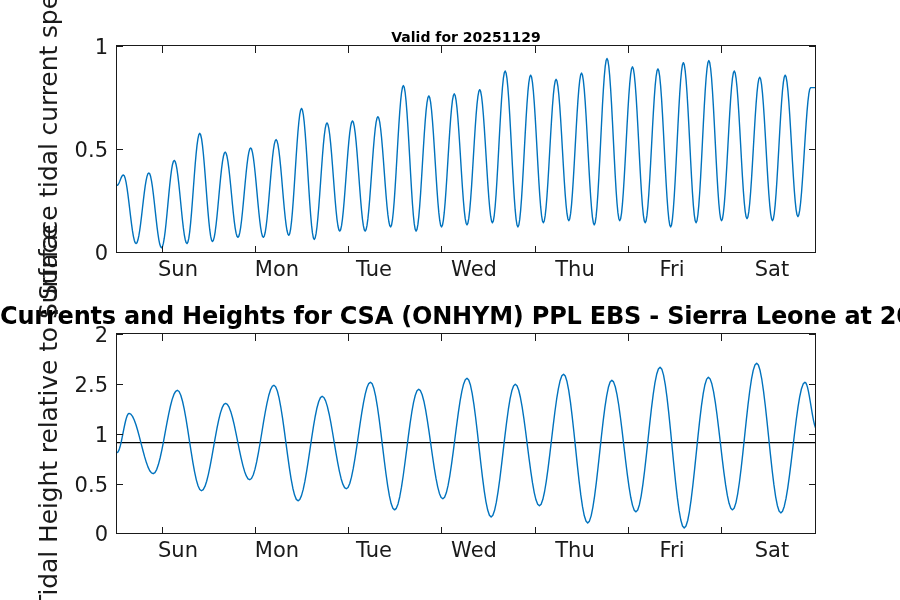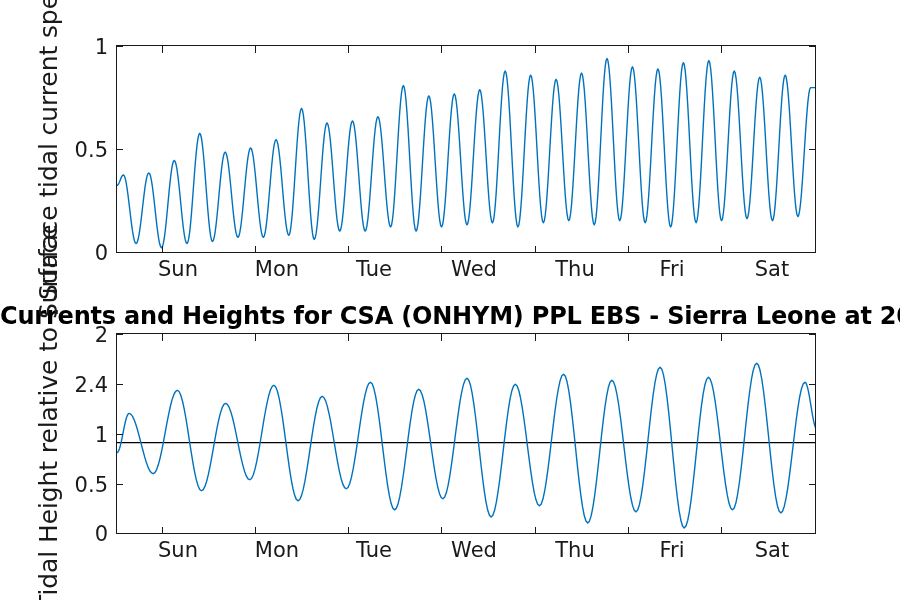--- a/index.html
+++ b/index.html
@@ -93,20 +93,21 @@
     transform: translateY(-50%);
   }
 </style>
 </head>
 <body>
 
 <div id="figure">
 
   <div class="ylabel" style="left:34px; top:300px; font-size:25px;">Surface tidal current speed, kn</div>
 
+  <div class="subtitle" style="left:116px; top:29px; width:700px;">Valid for 20251129</div>
 
   <div class="axes" style="left:116px; top:45px; width:700px; height:208px;">
     <svg width="700" height="208" viewBox="0 0 700 208" preserveAspectRatio="none">
       <path id="curve-speed" fill="none" stroke="#0072BD" stroke-width="1.4" stroke-linejoin="round" stroke-linecap="round" d="M 0.00 139.36 L 0.45 139.23 L 0.91 138.85 L 1.36 138.23 L 1.82 137.40 L 2.27 136.42 L 2.73 135.32 L 3.18 134.16 L 3.64 133.00 L 4.09 131.90 L 4.55 130.92 L 5.00 130.09 L 5.45 129.47 L 5.91 129.09 L 6.36 128.96 L 7.27 129.82 L 8.18 132.36 L 9.09 136.45 L 10.00 141.88 L 10.91 148.39 L 11.82 155.64 L 12.73 163.28 L 13.64 170.92 L 14.55 178.17 L 15.45 184.68 L 16.36 190.11 L 17.27 194.20 L 18.18 196.74 L 19.09 197.60 L 20.00 196.71 L 20.91 194.10 L 21.82 189.89 L 22.73 184.29 L 23.64 177.58 L 24.55 170.11 L 25.45 162.24 L 26.36 154.37 L 27.27 146.90 L 28.18 140.19 L 29.09 134.59 L 30.00 130.38 L 30.91 127.77 L 31.82 126.88 L 32.73 127.82 L 33.64 130.59 L 34.55 135.05 L 35.45 140.98 L 36.36 148.08 L 37.27 155.99 L 38.18 164.32 L 39.09 172.65 L 40.00 180.56 L 40.91 187.66 L 41.82 193.59 L 42.73 198.05 L 43.64 200.82 L 44.55 201.76 L 45.45 200.66 L 46.36 197.43 L 47.27 192.23 L 48.18 185.31 L 49.09 177.03 L 50.00 167.80 L 50.91 158.08 L 51.82 148.36 L 52.73 139.13 L 53.64 130.85 L 54.55 123.93 L 55.45 118.73 L 56.36 115.50 L 57.27 114.40 L 58.18 115.44 L 59.09 118.52 L 60.00 123.48 L 60.91 130.06 L 61.82 137.95 L 62.73 146.74 L 63.64 156.00 L 64.55 165.26 L 65.45 174.05 L 66.36 181.94 L 67.27 188.52 L 68.18 193.48 L 69.09 196.56 L 70.00 197.60 L 70.91 196.22 L 71.82 192.14 L 72.73 185.57 L 73.64 176.85 L 74.55 166.40 L 75.45 154.75 L 76.36 142.48 L 77.27 130.21 L 78.18 118.56 L 79.09 108.11 L 80.00 99.39 L 80.91 92.82 L 81.82 88.74 L 82.73 87.36 L 83.64 88.72 L 84.55 92.72 L 85.45 99.16 L 86.36 107.72 L 87.27 117.98 L 88.18 129.41 L 89.09 141.44 L 90.00 153.47 L 90.91 164.90 L 91.82 175.16 L 92.73 183.72 L 93.64 190.16 L 94.55 194.16 L 95.45 195.52 L 96.36 194.40 L 97.27 191.09 L 98.18 185.76 L 99.09 178.68 L 100.00 170.20 L 100.91 160.75 L 101.82 150.80 L 102.73 140.85 L 103.64 131.40 L 104.55 122.92 L 105.45 115.84 L 106.36 110.51 L 107.27 107.20 L 108.18 106.08 L 109.09 107.15 L 110.00 110.30 L 110.91 115.38 L 111.82 122.13 L 112.73 130.22 L 113.64 139.23 L 114.55 148.72 L 115.45 158.21 L 116.36 167.22 L 117.27 175.31 L 118.18 182.06 L 119.09 187.14 L 120.00 190.29 L 120.91 191.36 L 121.82 190.24 L 122.73 186.93 L 123.64 181.60 L 124.55 174.52 L 125.45 166.04 L 126.36 156.59 L 127.27 146.64 L 128.18 136.69 L 129.09 127.24 L 130.00 118.76 L 130.91 111.68 L 131.82 106.35 L 132.73 103.04 L 133.64 101.92 L 134.55 103.04 L 135.45 106.35 L 136.36 111.68 L 137.27 118.76 L 138.18 127.24 L 139.09 136.69 L 140.00 146.64 L 140.91 156.59 L 141.82 166.04 L 142.73 174.52 L 143.64 181.60 L 144.55 186.93 L 145.45 190.24 L 146.36 191.36 L 147.27 190.13 L 148.18 186.52 L 149.09 180.70 L 150.00 172.96 L 150.91 163.69 L 151.82 153.36 L 152.73 142.48 L 153.64 131.60 L 154.55 121.27 L 155.45 112.00 L 156.36 104.26 L 157.27 98.44 L 158.18 94.83 L 159.09 93.60 L 160.00 94.80 L 160.91 98.34 L 161.82 104.04 L 162.73 111.61 L 163.64 120.68 L 164.55 130.79 L 165.45 141.44 L 166.36 152.09 L 167.27 162.20 L 168.18 171.27 L 169.09 178.84 L 170.00 184.54 L 170.91 188.08 L 171.82 189.28 L 172.73 187.69 L 173.64 183.00 L 174.55 175.44 L 175.45 165.39 L 176.36 153.37 L 177.27 139.96 L 178.18 125.84 L 179.09 111.72 L 180.00 98.31 L 180.91 86.29 L 181.82 76.24 L 182.73 68.68 L 183.64 63.99 L 184.55 62.40 L 185.45 64.04 L 186.36 68.89 L 187.27 76.69 L 188.18 87.07 L 189.09 99.49 L 190.00 113.34 L 190.91 127.92 L 191.82 142.50 L 192.73 156.35 L 193.64 168.77 L 194.55 179.15 L 195.45 186.95 L 196.36 191.80 L 197.27 193.44 L 198.18 191.98 L 199.09 187.67 L 200.00 180.73 L 200.91 171.51 L 201.82 160.47 L 202.73 148.16 L 203.64 135.20 L 204.55 122.24 L 205.45 109.93 L 206.36 98.89 L 207.27 89.67 L 208.18 82.73 L 209.09 78.42 L 210.00 76.96 L 210.91 78.32 L 211.82 82.32 L 212.73 88.76 L 213.64 97.32 L 214.55 107.58 L 215.45 119.01 L 216.36 131.04 L 217.27 143.07 L 218.18 154.50 L 219.09 164.76 L 220.00 173.32 L 220.91 179.76 L 221.82 183.76 L 222.73 185.12 L 223.64 183.74 L 224.55 179.66 L 225.45 173.09 L 226.36 164.37 L 227.27 153.92 L 228.18 142.27 L 229.09 130.00 L 230.00 117.73 L 230.91 106.08 L 231.82 95.63 L 232.73 86.91 L 233.64 80.34 L 234.55 76.26 L 235.45 74.88 L 236.36 76.26 L 237.27 80.34 L 238.18 86.91 L 239.09 95.63 L 240.00 106.08 L 240.91 117.73 L 241.82 130.00 L 242.73 142.27 L 243.64 153.92 L 244.55 164.37 L 245.45 173.09 L 246.36 179.66 L 247.27 183.74 L 248.18 185.12 L 249.09 183.69 L 250.00 179.46 L 250.91 172.64 L 251.82 163.58 L 252.73 152.74 L 253.64 140.65 L 254.55 127.92 L 255.45 115.19 L 256.36 103.10 L 257.27 92.26 L 258.18 83.20 L 259.09 76.38 L 260.00 72.15 L 260.91 70.72 L 261.82 72.10 L 262.73 76.18 L 263.64 82.75 L 264.55 91.47 L 265.45 101.92 L 266.36 113.57 L 267.27 125.84 L 268.18 138.11 L 269.09 149.76 L 270.00 160.21 L 270.91 168.93 L 271.82 175.50 L 272.73 179.58 L 273.64 180.96 L 274.55 179.19 L 275.45 173.96 L 276.36 165.53 L 277.27 154.33 L 278.18 140.92 L 279.09 125.98 L 280.00 110.24 L 280.91 94.50 L 281.82 79.56 L 282.73 66.15 L 283.64 54.95 L 284.55 46.52 L 285.45 41.29 L 286.36 39.52 L 287.27 41.35 L 288.18 46.73 L 289.09 55.40 L 290.00 66.93 L 290.91 80.73 L 291.82 96.12 L 292.73 112.32 L 293.64 128.52 L 294.55 143.91 L 295.45 157.71 L 296.36 169.24 L 297.27 177.91 L 298.18 183.29 L 299.09 185.12 L 300.00 183.43 L 300.91 178.43 L 301.82 170.37 L 302.73 159.67 L 303.64 146.85 L 304.55 132.56 L 305.45 117.52 L 306.36 102.48 L 307.27 88.19 L 308.18 75.37 L 309.09 64.67 L 310.00 56.61 L 310.91 51.61 L 311.82 49.92 L 312.73 51.56 L 313.64 56.41 L 314.55 64.21 L 315.45 74.59 L 316.36 87.01 L 317.27 100.86 L 318.18 115.44 L 319.09 130.02 L 320.00 143.87 L 320.91 156.29 L 321.82 166.67 L 322.73 174.47 L 323.64 179.32 L 324.55 180.96 L 325.45 179.29 L 326.36 174.37 L 327.27 166.44 L 328.18 155.90 L 329.09 143.28 L 330.00 129.21 L 330.91 114.40 L 331.82 99.59 L 332.73 85.52 L 333.64 72.90 L 334.55 62.36 L 335.45 54.43 L 336.36 49.51 L 337.27 47.84 L 338.18 49.48 L 339.09 54.33 L 340.00 62.13 L 340.91 72.51 L 341.82 84.93 L 342.73 98.78 L 343.64 113.36 L 344.55 127.94 L 345.45 141.79 L 346.36 154.21 L 347.27 164.59 L 348.18 172.39 L 349.09 177.24 L 350.00 178.88 L 350.91 177.19 L 351.82 172.19 L 352.73 164.13 L 353.64 153.43 L 354.55 140.61 L 355.45 126.32 L 356.36 111.28 L 357.27 96.24 L 358.18 81.95 L 359.09 69.13 L 360.00 58.43 L 360.91 50.37 L 361.82 45.37 L 362.73 43.68 L 363.64 45.35 L 364.55 50.27 L 365.45 58.20 L 366.36 68.74 L 367.27 81.36 L 368.18 95.43 L 369.09 110.24 L 370.00 125.05 L 370.91 139.12 L 371.82 151.74 L 372.73 162.28 L 373.64 170.21 L 374.55 175.13 L 375.45 176.80 L 376.36 174.90 L 377.27 169.28 L 378.18 160.24 L 379.09 148.22 L 380.00 133.82 L 380.91 117.77 L 381.82 100.88 L 382.73 83.99 L 383.64 67.94 L 384.55 53.54 L 385.45 41.52 L 386.36 32.48 L 387.27 26.86 L 388.18 24.96 L 389.09 26.92 L 390.00 32.68 L 390.91 41.98 L 391.82 54.33 L 392.73 69.12 L 393.64 85.60 L 394.55 102.96 L 395.45 120.32 L 396.36 136.80 L 397.27 151.59 L 398.18 163.94 L 399.09 173.24 L 400.00 179.00 L 400.91 180.96 L 401.82 179.06 L 402.73 173.44 L 403.64 164.40 L 404.55 152.38 L 405.45 137.98 L 406.36 121.93 L 407.27 105.04 L 408.18 88.15 L 409.09 72.10 L 410.00 57.70 L 410.91 45.68 L 411.82 36.64 L 412.73 31.02 L 413.64 29.12 L 414.55 30.97 L 415.45 36.43 L 416.36 45.23 L 417.27 56.92 L 418.18 70.92 L 419.09 86.53 L 420.00 102.96 L 420.91 119.39 L 421.82 135.00 L 422.73 149.00 L 423.64 160.69 L 424.55 169.49 L 425.45 174.95 L 426.36 176.80 L 427.27 175.00 L 428.18 169.69 L 429.09 161.14 L 430.00 149.78 L 430.91 136.18 L 431.82 121.01 L 432.73 105.04 L 433.64 89.07 L 434.55 73.90 L 435.45 60.30 L 436.36 48.94 L 437.27 40.39 L 438.18 35.08 L 439.09 33.28 L 440.00 35.05 L 440.91 40.28 L 441.82 48.71 L 442.73 59.91 L 443.64 73.32 L 444.55 88.26 L 445.45 104.00 L 446.36 119.74 L 447.27 134.68 L 448.18 148.09 L 449.09 159.29 L 450.00 167.72 L 450.91 172.95 L 451.82 174.72 L 452.73 172.87 L 453.64 167.41 L 454.55 158.61 L 455.45 146.92 L 456.36 132.92 L 457.27 117.31 L 458.18 100.88 L 459.09 84.45 L 460.00 68.84 L 460.91 54.84 L 461.82 43.15 L 462.73 34.35 L 463.64 28.89 L 464.55 27.04 L 465.45 28.94 L 466.36 34.56 L 467.27 43.60 L 468.18 55.62 L 469.09 70.02 L 470.00 86.07 L 470.91 102.96 L 471.82 119.85 L 472.73 135.90 L 473.64 150.30 L 474.55 162.32 L 475.45 171.36 L 476.36 176.98 L 477.27 178.88 L 478.18 176.79 L 479.09 170.64 L 480.00 160.73 L 480.91 147.55 L 481.82 131.78 L 482.73 114.19 L 483.64 95.68 L 484.55 77.17 L 485.45 59.58 L 486.36 43.81 L 487.27 30.63 L 488.18 20.72 L 489.09 14.57 L 490.00 12.48 L 490.91 14.51 L 491.82 20.51 L 492.73 30.18 L 493.64 43.02 L 494.55 58.40 L 495.45 75.55 L 496.36 93.60 L 497.27 111.65 L 498.18 128.80 L 499.09 144.18 L 500.00 157.02 L 500.91 166.69 L 501.82 172.69 L 502.73 174.72 L 503.64 172.79 L 504.55 167.10 L 505.45 157.93 L 506.36 145.74 L 507.27 131.15 L 508.18 114.89 L 509.09 97.76 L 510.00 80.63 L 510.91 64.37 L 511.82 49.78 L 512.73 37.59 L 513.64 28.42 L 514.55 22.73 L 515.45 20.80 L 516.36 22.76 L 517.27 28.52 L 518.18 37.82 L 519.09 50.17 L 520.00 64.96 L 520.91 81.44 L 521.82 98.80 L 522.73 116.16 L 523.64 132.64 L 524.55 147.43 L 525.45 159.78 L 526.36 169.08 L 527.27 174.84 L 528.18 176.80 L 529.09 174.87 L 530.00 169.18 L 530.91 160.01 L 531.82 147.82 L 532.73 133.23 L 533.64 116.97 L 534.55 99.84 L 535.45 82.71 L 536.36 66.45 L 537.27 51.86 L 538.18 39.67 L 539.09 30.50 L 540.00 24.81 L 540.91 22.88 L 541.82 24.86 L 542.73 30.71 L 543.64 40.12 L 544.55 52.64 L 545.45 67.63 L 546.36 84.33 L 547.27 101.92 L 548.18 119.51 L 549.09 136.21 L 550.00 151.20 L 550.91 163.72 L 551.82 173.13 L 552.73 178.98 L 553.64 180.96 L 554.55 178.90 L 555.45 172.82 L 556.36 163.04 L 557.27 150.03 L 558.18 134.45 L 559.09 117.08 L 560.00 98.80 L 560.91 80.52 L 561.82 63.15 L 562.73 47.57 L 563.64 34.56 L 564.55 24.78 L 565.45 18.70 L 566.36 16.64 L 567.27 18.65 L 568.18 24.57 L 569.09 34.11 L 570.00 46.79 L 570.91 61.97 L 571.82 78.90 L 572.73 96.72 L 573.64 114.54 L 574.55 131.47 L 575.45 146.65 L 576.36 159.33 L 577.27 168.87 L 578.18 174.79 L 579.09 176.80 L 580.00 174.77 L 580.91 168.77 L 581.82 159.10 L 582.73 146.26 L 583.64 130.88 L 584.55 113.73 L 585.45 95.68 L 586.36 77.63 L 587.27 60.48 L 588.18 45.10 L 589.09 32.26 L 590.00 22.59 L 590.91 16.59 L 591.82 14.56 L 592.73 16.57 L 593.64 22.49 L 594.55 32.03 L 595.45 44.71 L 596.36 59.89 L 597.27 76.82 L 598.18 94.64 L 599.09 112.46 L 600.00 129.39 L 600.91 144.57 L 601.82 157.25 L 602.73 166.79 L 603.64 172.71 L 604.55 174.72 L 605.45 172.84 L 606.36 167.30 L 607.27 158.38 L 608.18 146.53 L 609.09 132.33 L 610.00 116.50 L 610.91 99.84 L 611.82 83.18 L 612.73 67.35 L 613.64 53.15 L 614.55 41.30 L 615.45 32.38 L 616.36 26.84 L 617.27 24.96 L 618.18 26.81 L 619.09 32.27 L 620.00 41.07 L 620.91 52.76 L 621.82 66.76 L 622.73 82.37 L 623.64 98.80 L 624.55 115.23 L 625.45 130.84 L 626.36 144.84 L 627.27 156.53 L 628.18 165.33 L 629.09 170.79 L 630.00 172.64 L 630.91 170.87 L 631.82 165.64 L 632.73 157.21 L 633.64 146.01 L 634.55 132.60 L 635.45 117.66 L 636.36 101.92 L 637.27 86.18 L 638.18 71.24 L 639.09 57.83 L 640.00 46.63 L 640.91 38.20 L 641.82 32.97 L 642.73 31.20 L 643.64 33.00 L 644.55 38.31 L 645.45 46.86 L 646.36 58.22 L 647.27 71.82 L 648.18 86.99 L 649.09 102.96 L 650.00 118.93 L 650.91 134.10 L 651.82 147.70 L 652.73 159.06 L 653.64 167.61 L 654.55 172.92 L 655.45 174.72 L 656.36 172.89 L 657.27 167.51 L 658.18 158.84 L 659.09 147.31 L 660.00 133.51 L 660.91 118.12 L 661.82 101.92 L 662.73 85.72 L 663.64 70.33 L 664.55 56.53 L 665.45 45.00 L 666.36 36.33 L 667.27 30.95 L 668.18 29.12 L 669.09 30.89 L 670.00 36.12 L 670.91 44.55 L 671.82 55.75 L 672.73 69.16 L 673.64 84.10 L 674.55 99.84 L 675.45 115.58 L 676.36 130.52 L 677.27 143.93 L 678.18 155.13 L 679.09 163.56 L 680.00 168.79 L 680.91 170.56 L 681.82 168.94 L 682.73 164.17 L 683.64 156.49 L 684.55 146.28 L 685.45 134.06 L 686.36 120.43 L 687.27 106.08 L 688.18 91.73 L 689.09 78.10 L 690.00 65.88 L 690.91 55.67 L 691.82 47.99 L 692.73 43.22 L 693.64 41.60 L 694.09 41.60 L 694.55 41.60 L 695.00 41.60 L 695.45 41.60 L 695.91 41.60 L 696.36 41.60 L 696.82 41.60 L 697.27 41.60 L 697.73 41.60 L 698.18 41.60 L 698.64 41.60 L 699.09 41.60 L 699.55 41.60 L 700.00 41.60"></path>
     </svg>
   </div>
 
   <div class="tick-y" style="left:116px; top:252px; width:7px;"></div>
   <div class="tick-y" style="left:116px; top:149px; width:7px;"></div>
   <div class="tick-y" style="left:116px; top:46px;  width:7px;"></div>
@@ -159,21 +160,21 @@
   <div class="tick-y" style="left:116px; top:334px; width:7px;"></div>
   <div class="tick-y" style="left:809px; top:533px; width:7px;"></div>
   <div class="tick-y" style="left:809px; top:484px; width:7px;"></div>
   <div class="tick-y" style="left:809px; top:434px; width:7px;"></div>
   <div class="tick-y" style="left:809px; top:384px; width:7px;"></div>
   <div class="tick-y" style="left:809px; top:334px; width:7px;"></div>
 
   <div class="yticklabel" style="left:64px; top:534px; width:44px;">0</div>
   <div class="yticklabel" style="left:44px; top:485px; width:64px;">0.5</div>
   <div class="yticklabel" style="left:64px; top:435px; width:44px;">1</div>
-  <div class="yticklabel" style="left:44px; top:385px; width:64px;">2.4</div>
+  <div class="yticklabel" style="left:44px; top:385px; width:64px;">2.5</div>
   <div class="yticklabel" style="left:64px; top:335px; width:44px;">2</div>
 
   <div class="tick-x" style="left:162px; top:527px; height:7px;"></div>
   <div class="tick-x" style="left:255px; top:527px; height:7px;"></div>
   <div class="tick-x" style="left:348px; top:527px; height:7px;"></div>
   <div class="tick-x" style="left:441px; top:527px; height:7px;"></div>
   <div class="tick-x" style="left:535px; top:527px; height:7px;"></div>
   <div class="tick-x" style="left:628px; top:527px; height:7px;"></div>
   <div class="tick-x" style="left:721px; top:527px; height:7px;"></div>
   <div class="tick-x" style="left:162px; top:334px; height:7px;"></div>

